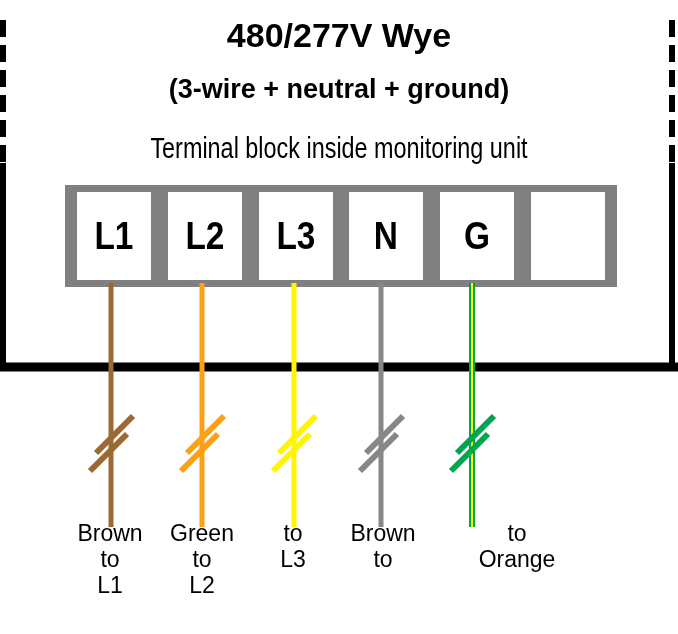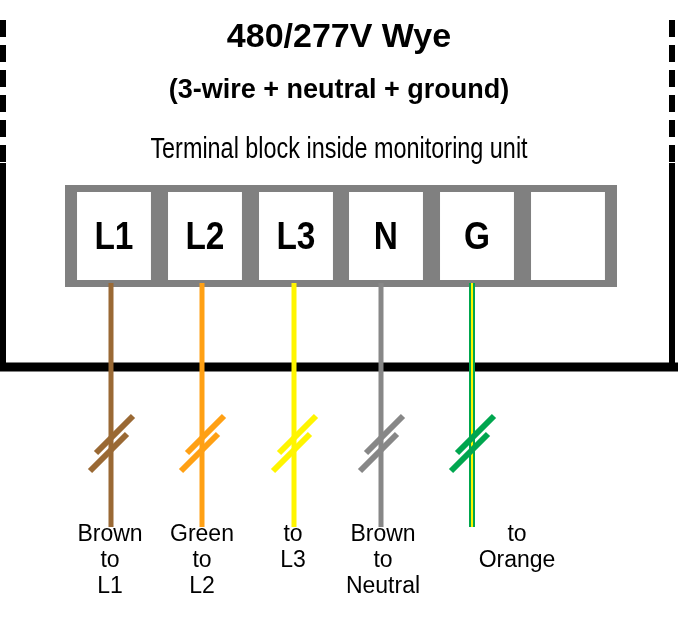--- a/index.html
+++ b/index.html
@@ -117,18 +117,17 @@
   <div>to</div>
   <div>L2</div>
 </div>
 <div id="wire-label-3" class="wire-label">
   <div>to</div>
   <div>L3</div>
 </div>
 <div id="wire-label-4" class="wire-label">
   <div>Brown</div>
   <div>to</div>
-  <div>Neutral</div>
 </div>
 <div id="wire-label-5" class="wire-label">
   <div>to</div>
   <div>Orange</div>
 </div>
 
 </body></html>

